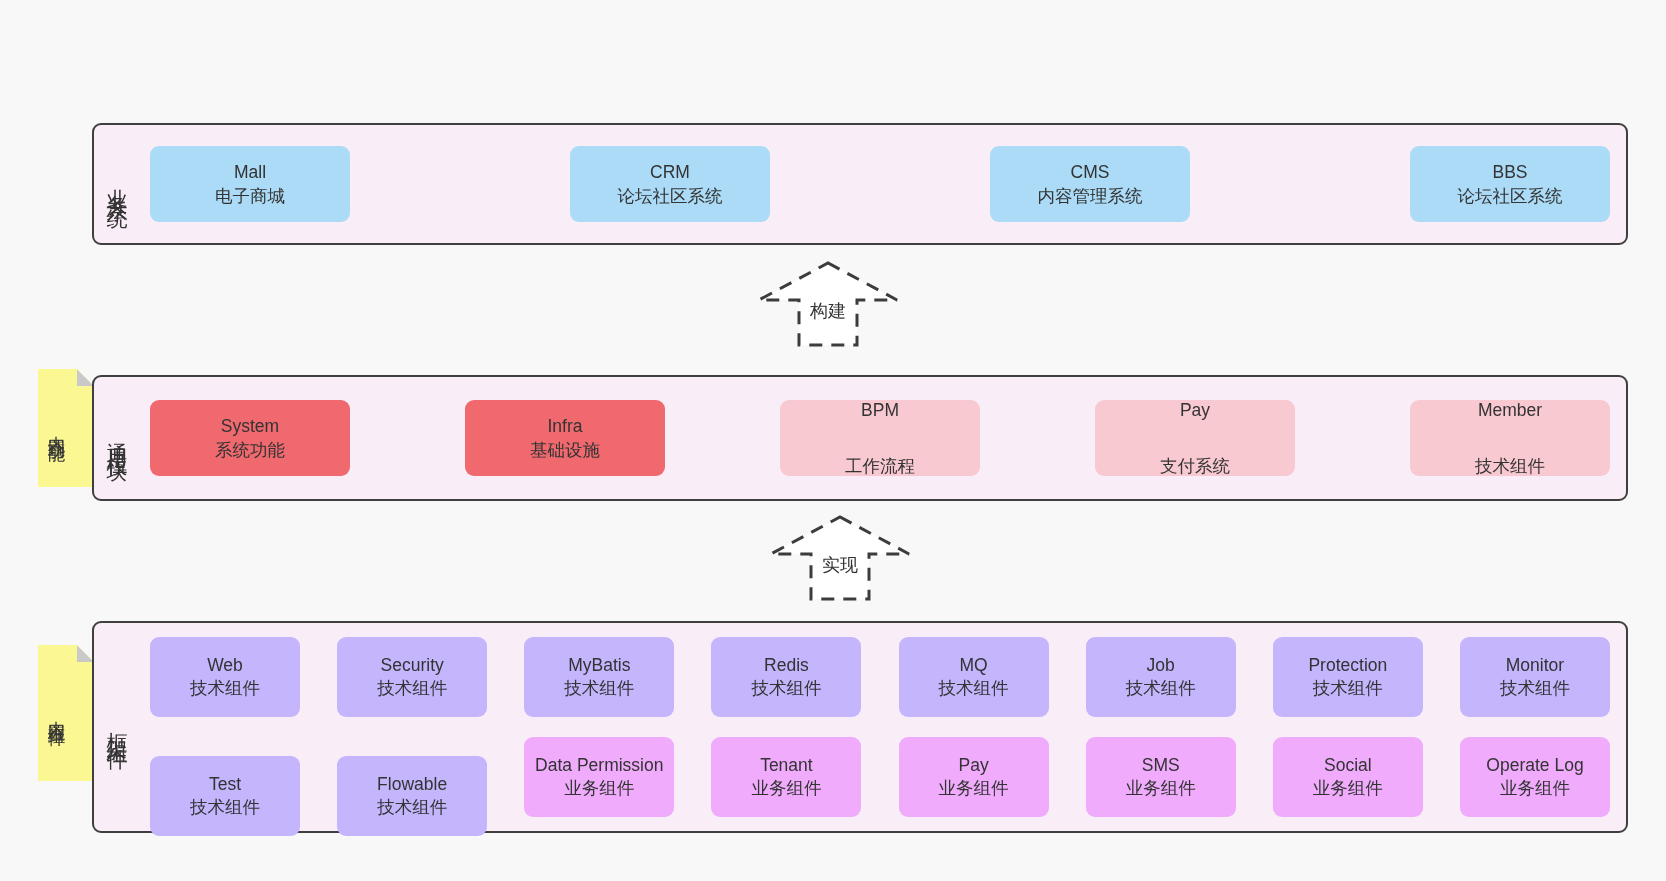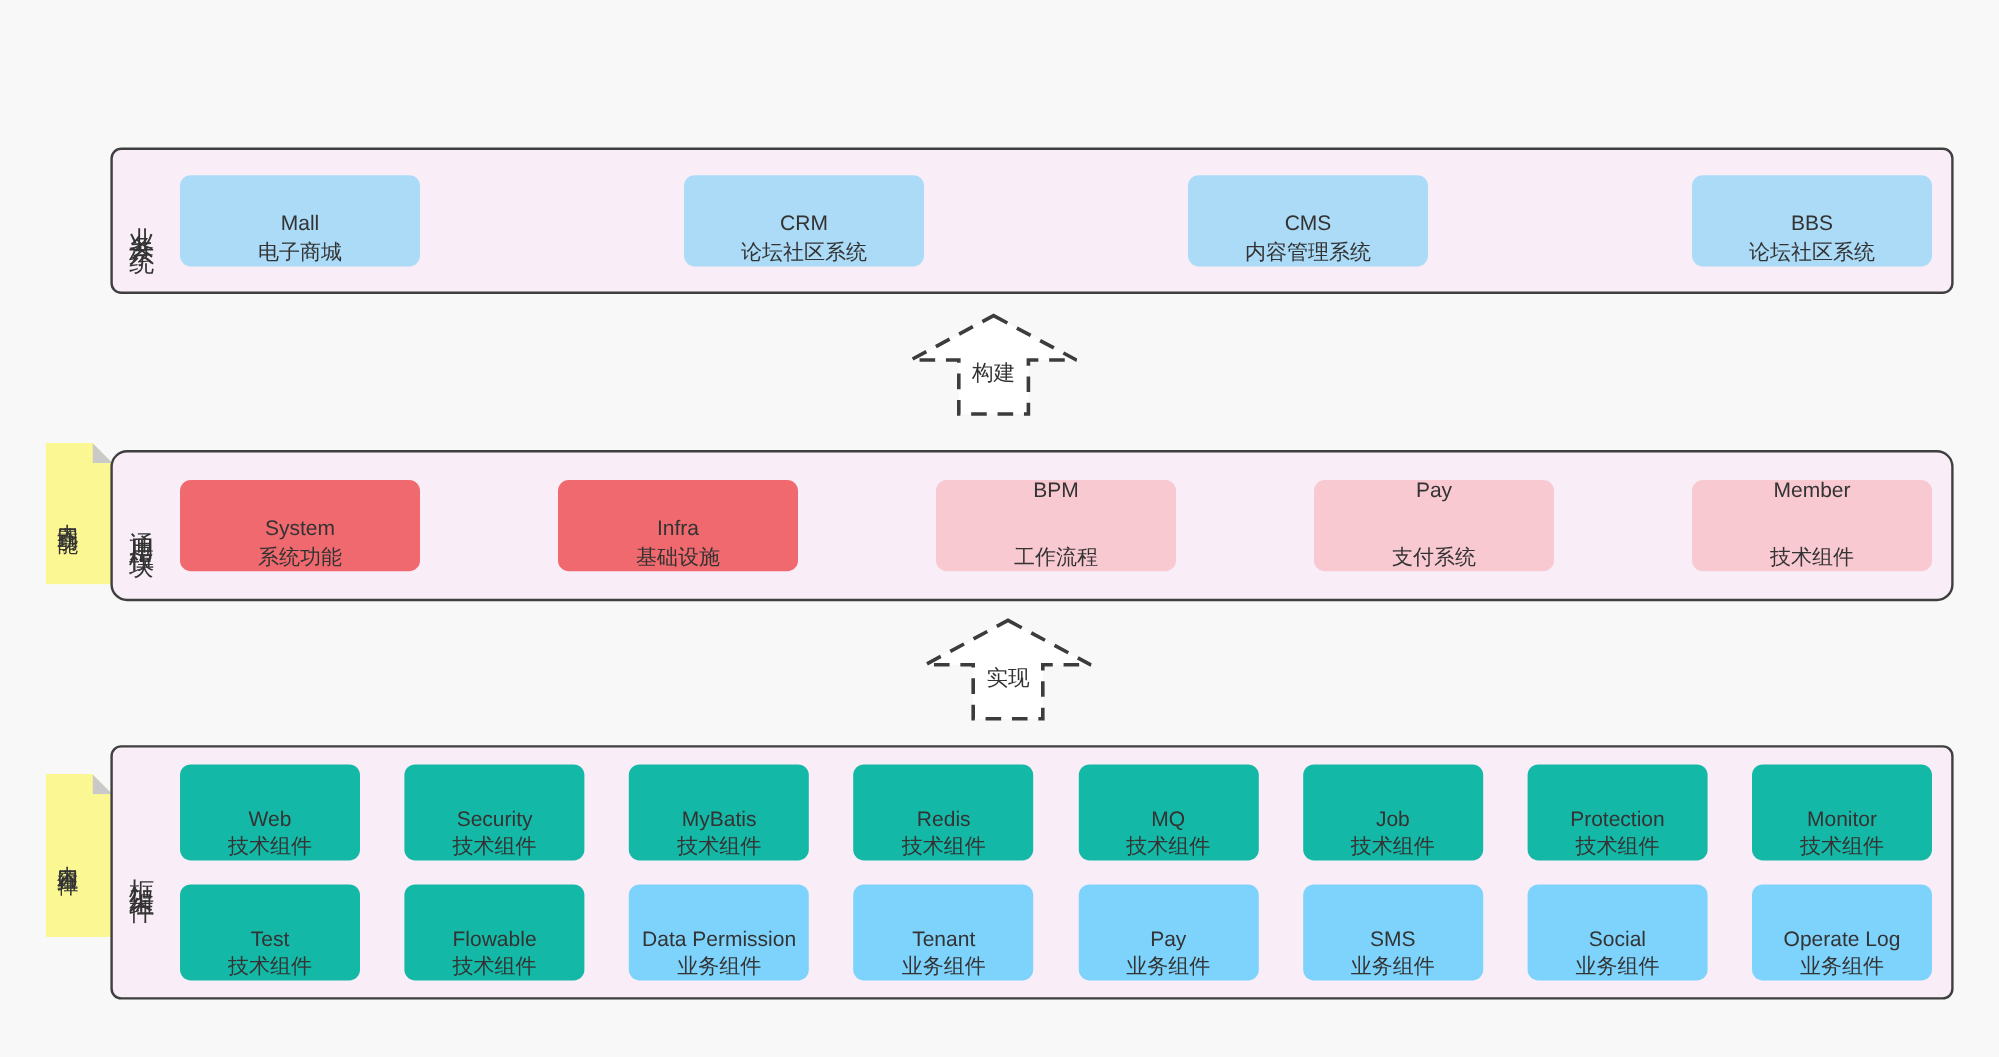--- a/index.html
+++ b/index.html
@@ -20,21 +20,21 @@
     position: absolute;
     left: 92px;
     width: 1536px;
     background: #f9eef7;
     border: 2px solid #3f3f3f;
     border-radius: 9px;
     box-sizing: border-box;
     z-index: 1;
   }
   .layer-business   { top: 123px; height: 122px; }
-  .layer-modules    { top: 375px; height: 126px; border-radius: 14px; }
+  .layer-modules    { top: 375px; height: 126px; }
   .layer-components { top: 621px; height: 212px; }
 
   .vlabel {
     position: absolute;
     left: 13px;
     top: 50%;
     transform: translateY(-50%);
     writing-mode: vertical-rl;
     text-orientation: upright;
     font-size: 21px;
@@ -61,33 +61,33 @@
   .grid-row {
     display: flex;
     width: 100%;
     justify-content: space-between;
   }
   .box {
     border-radius: 9px;
     display: flex;
     flex-direction: column;
     align-items: center;
-    justify-content: flex-end;
+    justify-content: center;
     text-align: center;
     font-size: 17.5px;
     line-height: 24px;
     color: #333;
   }
   .box.wide  { width: 200px; height: 76px; }
   .box.small { width: 150px; height: 80px; line-height: 23px; }
   .blue   { background: #abdbf7; }
   .red    { background: #f0696e; }
   .pink   { background: #f9c9d2; gap: 32px; }
-  .green  { background: #14b8a6; }
-  .lgreen { background: #7dd3fc; }
+  .green  { background: #c4b5fd; margin-top: 19px; }
+  .lgreen { background: #f0abfc; }
 
   .sticky {
     position: absolute;
     left: 38px;
     width: 56px;
     background: #fbf893;
     z-index: 0;
     clip-path: polygon(0 0, calc(100% - 17px) 0, 100% 17px, 100% 100%, 0 100%);
   }
   .sticky-1 { top: 369px; height: 118px; }

